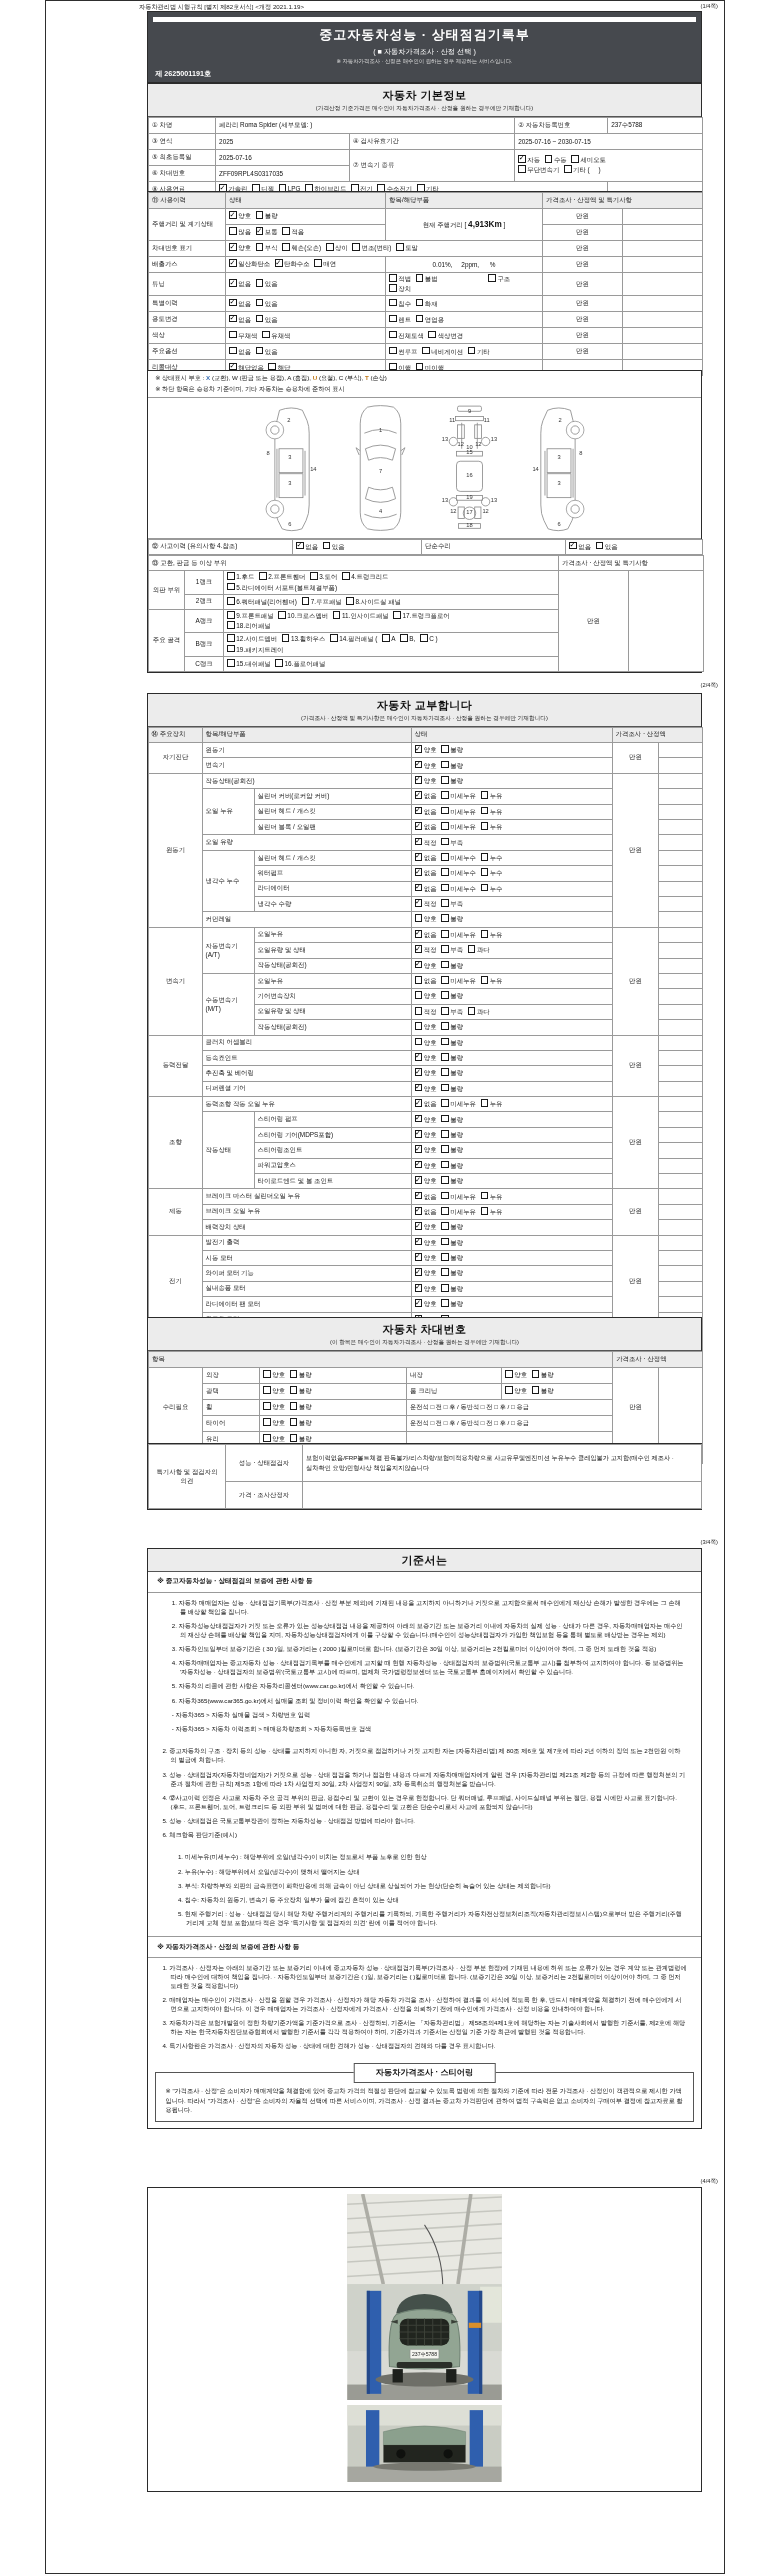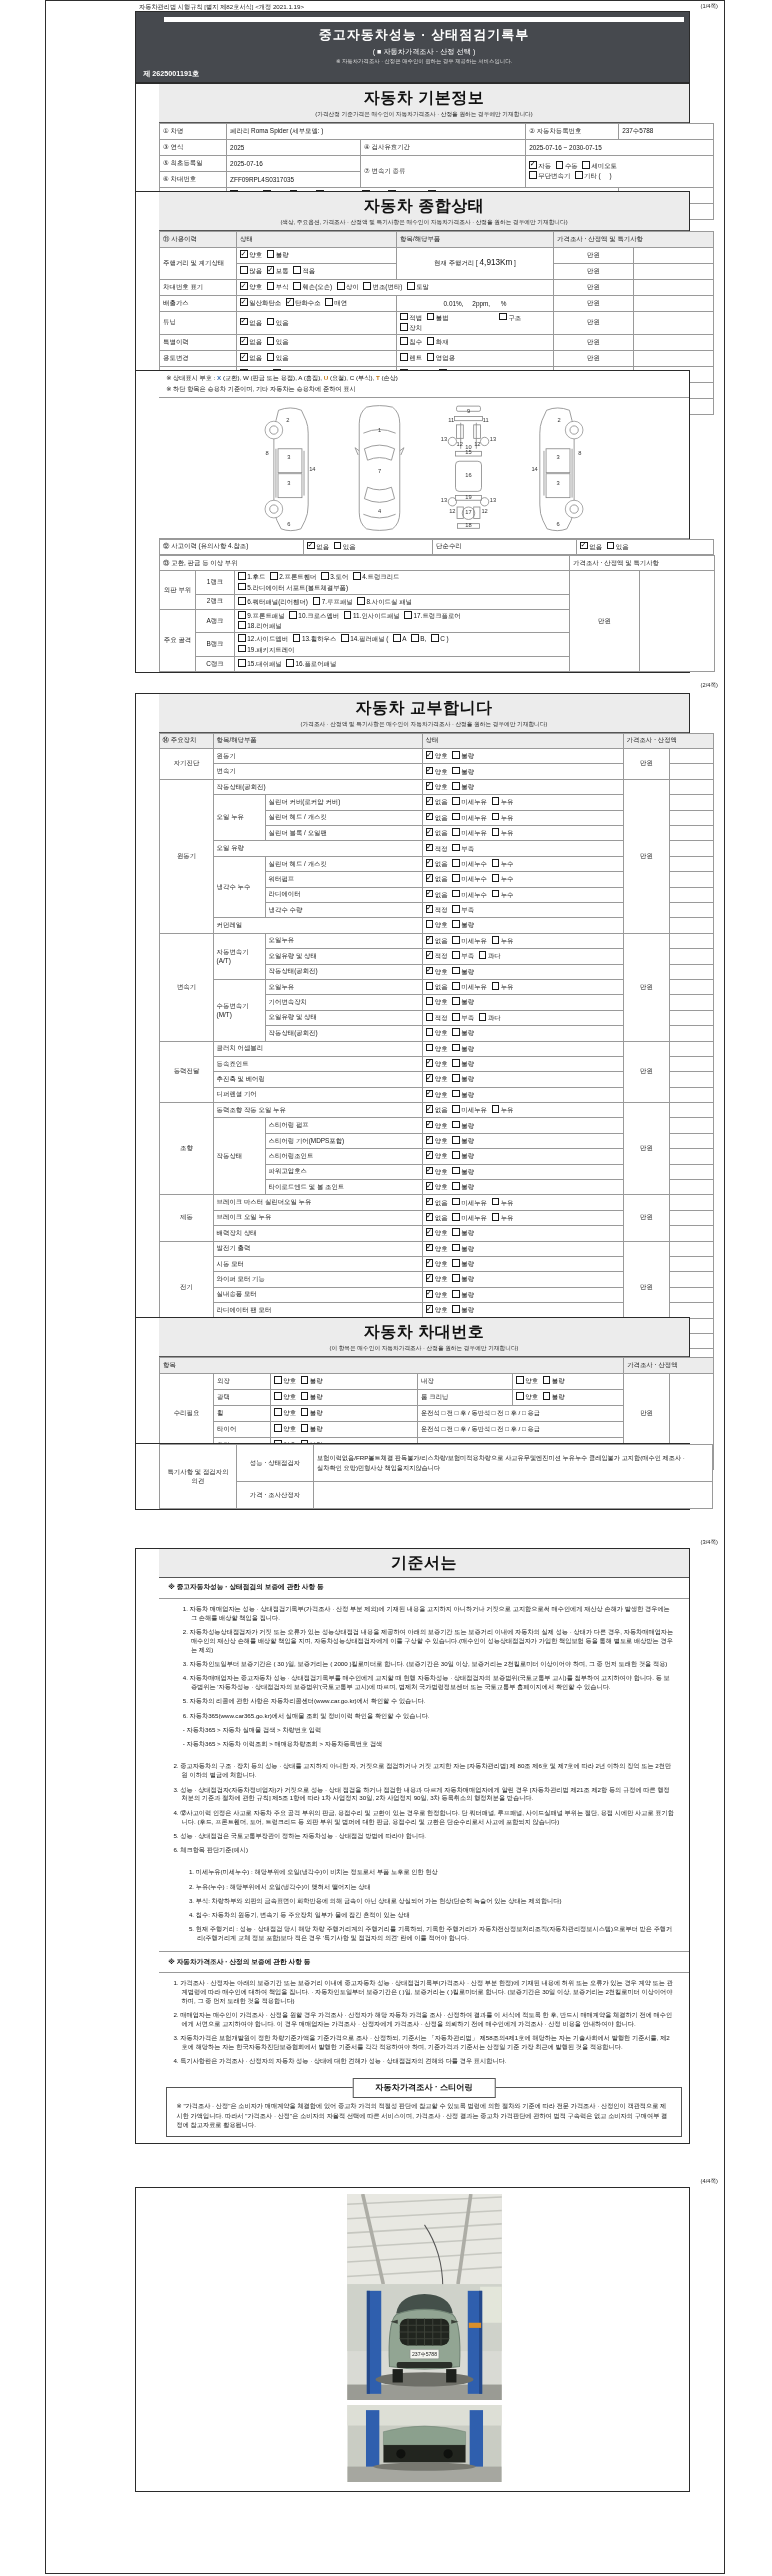--- a/index.html
+++ b/index.html
@@ -2,45 +2,45 @@
 <html style="font-size:8.2px"><head>
 <meta charset="utf-8">
 <style>
   html,body{margin:0;padding:0;background:#fff;}
   body{font-family:"Liberation Sans","DejaVu Sans",sans-serif;color:#111;}
   .page{position:relative;width:773px;height:2576px;background:#fff;overflow:hidden;}
   .frame{position:absolute;left:45px;top:0;width:680px;height:2574px;border:1px solid #2e2e2e;box-sizing:border-box;}
   .meta-row{position:absolute;left:139px;top:2.6px;width:548px;font-size:6.2px;color:#222;}
   .pmark{position:absolute;left:654px;width:64px;text-align:right;font-size:5.7px;color:#222;}
   .content{position:absolute;left:131px;top:0;width:555px;height:2576px;}
-  .content > section{position:absolute;left:4px;width:100%;box-sizing:border-box;padding-left:23px;}
+  .content > section{position:absolute;left:16px;width:100%;box-sizing:border-box;}
   .sec{border:1px solid #2b2b2b;background:#fff;}
   .sec-head{background:#ececec;border-bottom:0.8px solid #555;text-align:center;padding:4.1px 0 3.1px;}
-  .sec-title{font-size:16px;font-weight:bold;letter-spacing:0.5px;}
+  .sec-title{font-size:11px;font-weight:bold;letter-spacing:0.5px;}
   .sec-note{font-size:5.7px;margin-top:1.5px;color:#222;}
   
   .dark{background:#46494e;color:#fff;text-align:center;height:72px;border:1px solid #2b2b2b;position:relative;}
   .whitebar{height:4.6px;background:#fff;margin:5.2px 5.2px 4.1px;}
   .dh-title{font-size:13px;font-weight:bold;letter-spacing:1px;}
   .dh-sub{font-size:7.2px;margin-top:2.6px;}
   .dh-note{font-size:5.4px;margin-top:1.5px;color:#dcdcdc;}
   .dh-docno{position:absolute;left:7.2px;bottom:3.6px;font-size:7.2px;font-weight:bold;}
   
   table{width:100%;border-collapse:collapse;table-layout:fixed;background:#fff;}
   td{border:0.5px solid #9a9a9a;font-size:6.4px;padding:1px 3.1px;height:12.4px;vertical-align:middle;overflow:hidden;word-break:keep-all;}
   td.hd{background:#ececec;text-align:left;font-size:6.4px;}
   td.grp{text-align:center;}
   td.price{text-align:center;}
   td.ctr{text-align:center;}
   td.val{}
   td.kb{border-top:1px solid #333;}
   td.left{text-align:left;vertical-align:middle;}
   td.remark{line-height:1.55;font-size:6.2px;}
   td.boxtext{font-size:6.2px;}
-  .big{font-size:8.2px;font-weight:normal;}
+  .big{font-size:8.2px;font-weight:bold;}
   #t-basic td{height:13px;}
   #t-overall td{height:13px;}
   #t-detail td{height:13.4px;padding:0.5px 2.6px;}
   #t-etc td{height:13px;}
   #t-remarks tr:nth-child(1) td{height:34px;}
   #t-remarks tr:nth-child(2) td{height:24px;}
   
   .opt{display:inline-block;margin-right:4.6px;white-space:nowrap;}
   .cb{display:inline-block;width:5.7px;height:5.7px;border:1px solid #1a1a1a;background:#fff;vertical-align:-0.5px;margin-right:1.5px;position:relative;}
   .cb.ck:after{content:"✓";position:absolute;left:-0.5px;top:-2.6px;font-size:7.2px;font-weight:700;color:#000;}
@@ -149,24 +149,20 @@
               <td class="lab"><span>⑩ 보증유형</span></td>
               <td><span class="opt"><span class="cb ck"></span><span class="ol">자가보증</span></span><span class="opt"><span class="cb"></span><span class="ol">보험사보증</span></span><span>[&nbsp;&nbsp;&nbsp;&nbsp;&nbsp;&nbsp;]</span></td>
               <td class="lab kb"><span>가격산정 기준가격</span></td>
               <td class="val ctr kb"><span>0 0 0 0 0 만원</span></td>
             </tr>
           </tbody>
         </table>
     </section>
 
     <section class="sec" style="top:191px">
-      <div class="sec-head">
-        <div class="sec-title">자동차 종합상태</div>
-        <div class="sec-note">(색상, 주요옵션, 가격조사 · 산정액 및 특기사항은 매수인이 자동차가격조사 · 산정을 원하는 경우에만 기재합니다)</div>
-      </div>
       <table id="t-overall">
           <colgroup>
             <col style="width: 77px;">
             <col style="width: 160px;">
             <col style="width: 157px;">
             <col style="width: 80px;">
             <col style="width: 80px;">
           </colgroup>
           <tbody>
             <tr>

